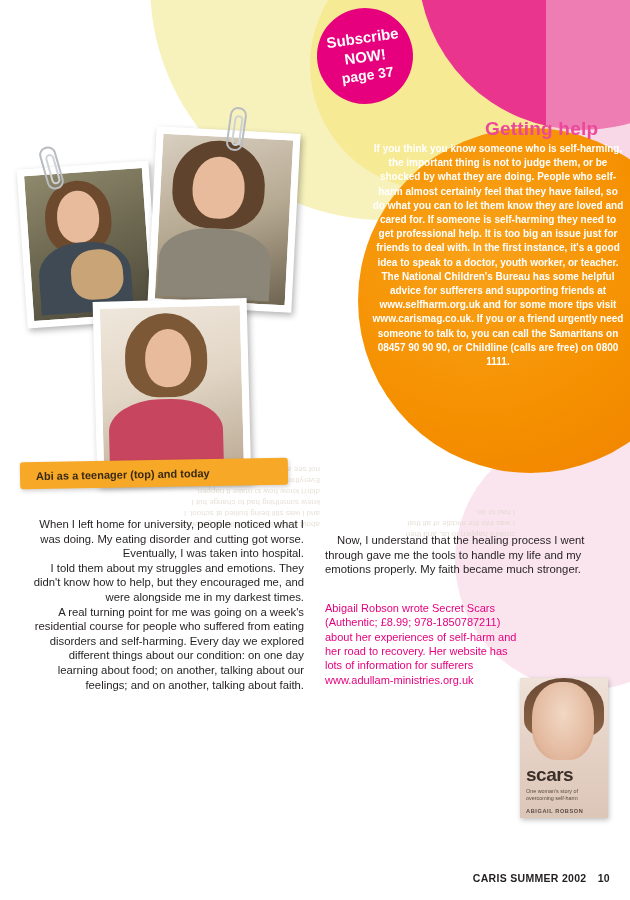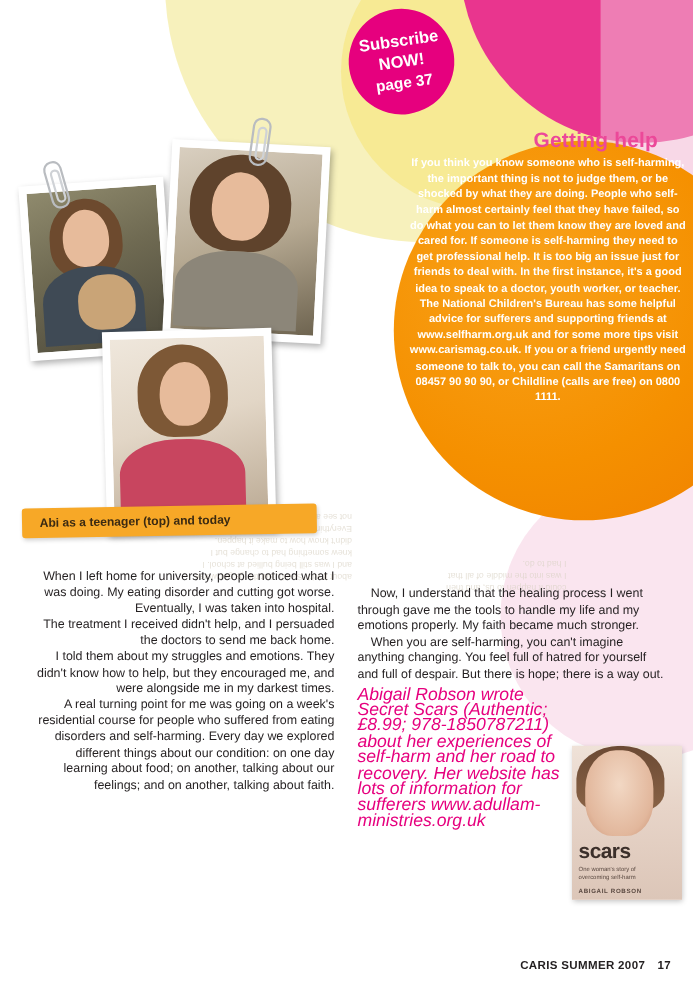--- a/index.html
+++ b/index.html
@@ -259,34 +259,33 @@
     font-family: "Liberation Sans", sans-serif;
     color: #231f20;
     font-size: 11.3px;
     line-height: 14.6px;
   }
   .col p { margin: 0 0 0 0; text-indent: 12px; }
   .col p.first { text-indent: 0; }
   .col-left { left: 26px; top: 517px; width: 278px; text-align: right; }
   .col-right { left: 325px; top: 533px; width: 283px; }
   .book-note {
-    margin-top: 4px;
-    font-style: italic;
+    margin-top: 24px;
     color: #e6007e;
-    font-size: 16px;
+    font-size: 11px;
     line-height: 14.4px;
     width: 195px;
   }
 
   
   .book {
     position: absolute;
     left: 520px;
     top: 678px;
-    width: 100px;
+    width: 88px;
     height: 140px;
     background: linear-gradient(180deg,#efe2d8 0%, #e7d4c8 40%, #dcc6b8 100%);
     box-shadow: 1px 2px 5px rgba(0,0,0,0.25);
     overflow: hidden;
   }
   .book .bookface {
     position: absolute;
     left: 12px; top: 4px; width: 62px; height: 78px;
     background: radial-gradient(ellipse at 50% 40%, #f2d8c4 0%, #e2b79c 70%, #c89275 100%);
     border-radius: 45% 45% 40% 40%;
@@ -391,37 +390,35 @@
 
   <div class="clip clip-1"></div>
   <div class="clip clip-2"></div>
 
   <div class="caption">
     <span>Abi as a teenager (top) and today</span>
   </div>
 
   <div class="col col-left">
     <p class="first">When I left home for university, people noticed what I was doing. My eating disorder and cutting got worse. Eventually, I was taken into hospital.</p>
-    <p>The treatment I received didn't help, and I persuaded the doctors to send me back home.</p>
     <p>I told them about my struggles and emotions. They didn't know how to help, but they encouraged me, and were alongside me in my darkest times.</p>
     <p>A real turning point for me was going on a week's residential course for people who suffered from eating disorders and self-harming. Every day we explored different things about our condition: on one day learning about food; on another, talking about our feelings; and on another, talking about faith.</p>
   </div>
 
   <div class="col col-right">
     <p>Now, I understand that the healing process I went through gave me the tools to handle my life and my emotions properly. My faith became much stronger.</p>
-    <p>When you are self-harming, you can't imagine anything changing. You feel full of hatred for yourself and full of despair. But there is hope; there is a way out.</p>
     <div class="book-note">Abigail Robson wrote Secret Scars (Authentic; £8.99; 978-1850787211) about her experiences of self-harm and her road to recovery. Her website has lots of information for sufferers www.adullam-ministries.org.uk</div>
   </div>
 
   <div class="book">
     <div class="bookhair"></div>
     <div class="bookface"></div>
     <div class="booktitle">scars</div>
     <div class="booksub">One woman's story of overcoming self-harm</div>
     <div class="bookauthor">ABIGAIL ROBSON</div>
   </div>
 
   <div class="footer">
-    <span>CARIS SUMMER 2007</span>
-    <span class="pg">17</span>
+    <span>CARIS SUMMER 2002</span>
+    <span class="pg">10</span>
   </div>
 
 </div>
 
 </body></html>

